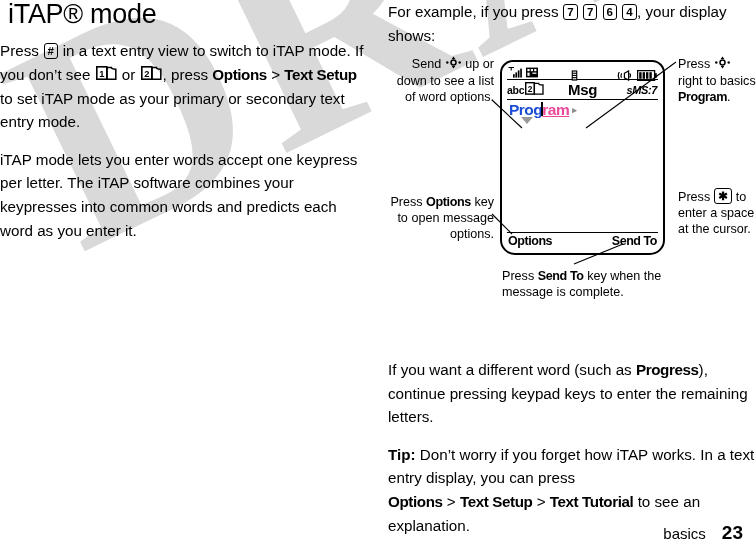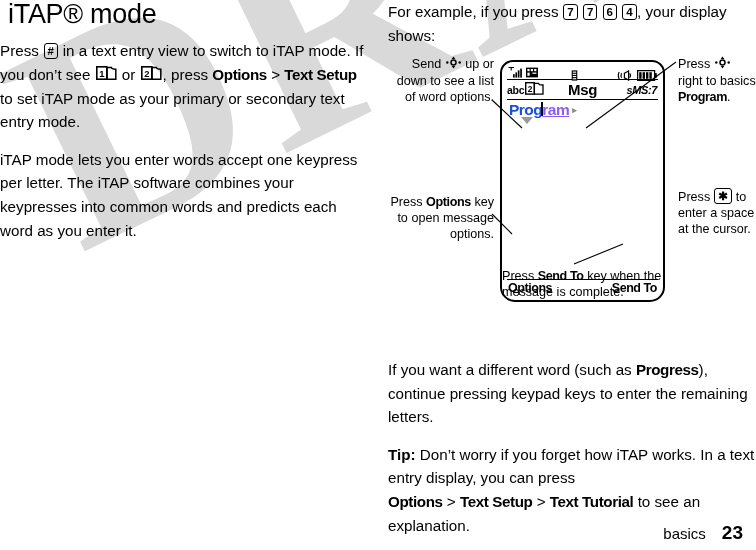--- a/index.html
+++ b/index.html
@@ -110,21 +110,21 @@
     left: 388px;
     top: 46px;
     width: 368px;
     height: 265px;
   }
   #phone {
     position: absolute;
     left: 112px;
     top: 14px;
     width: 165px;
-    height: 242px;
+    height: 195px;
     border: 2.2px solid #000;
     border-radius: 13px 13px 15px 15px;
     background: #fff;
     overflow: hidden;
   }
   #screen-inner {
     position: absolute;
     left: 5px; top: 4px; right: 5px; bottom: 4px;
     display: flex;
     flex-direction: column;
@@ -168,21 +168,21 @@
     padding: 1px 2px 0 2px;
   }
   .word-line {
     display: flex;
     align-items: baseline;
     font-size: 15.5px;
     font-weight: bold;
     letter-spacing: -0.5px;
   }
   .word-typed { color:#1d4ed8; }
-  .word-pred  { color:#8b5cf6;text-decoration:underline; }
+  .word-pred  { color:#ec4899;text-decoration:underline; }
   .word-caret {
     display:inline-block;
     width:2px; height:14px;
     background:#000;
     margin: 0 -1px 0 -1px;
     position: relative;
     top: 1px;
   }
   .word-arrow {
     display:inline-block;

